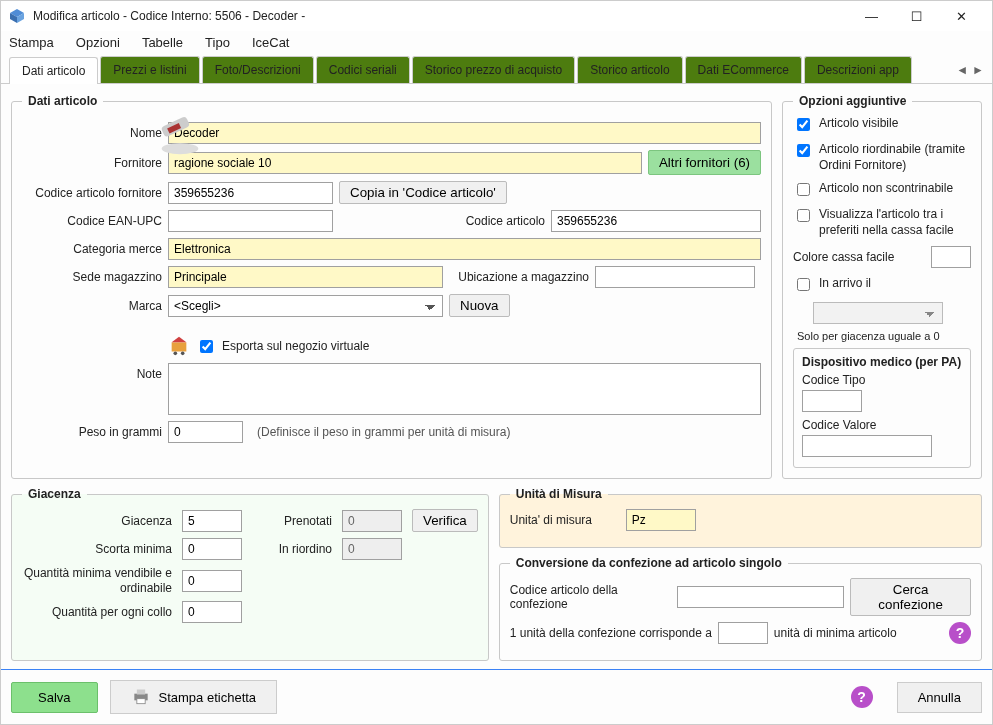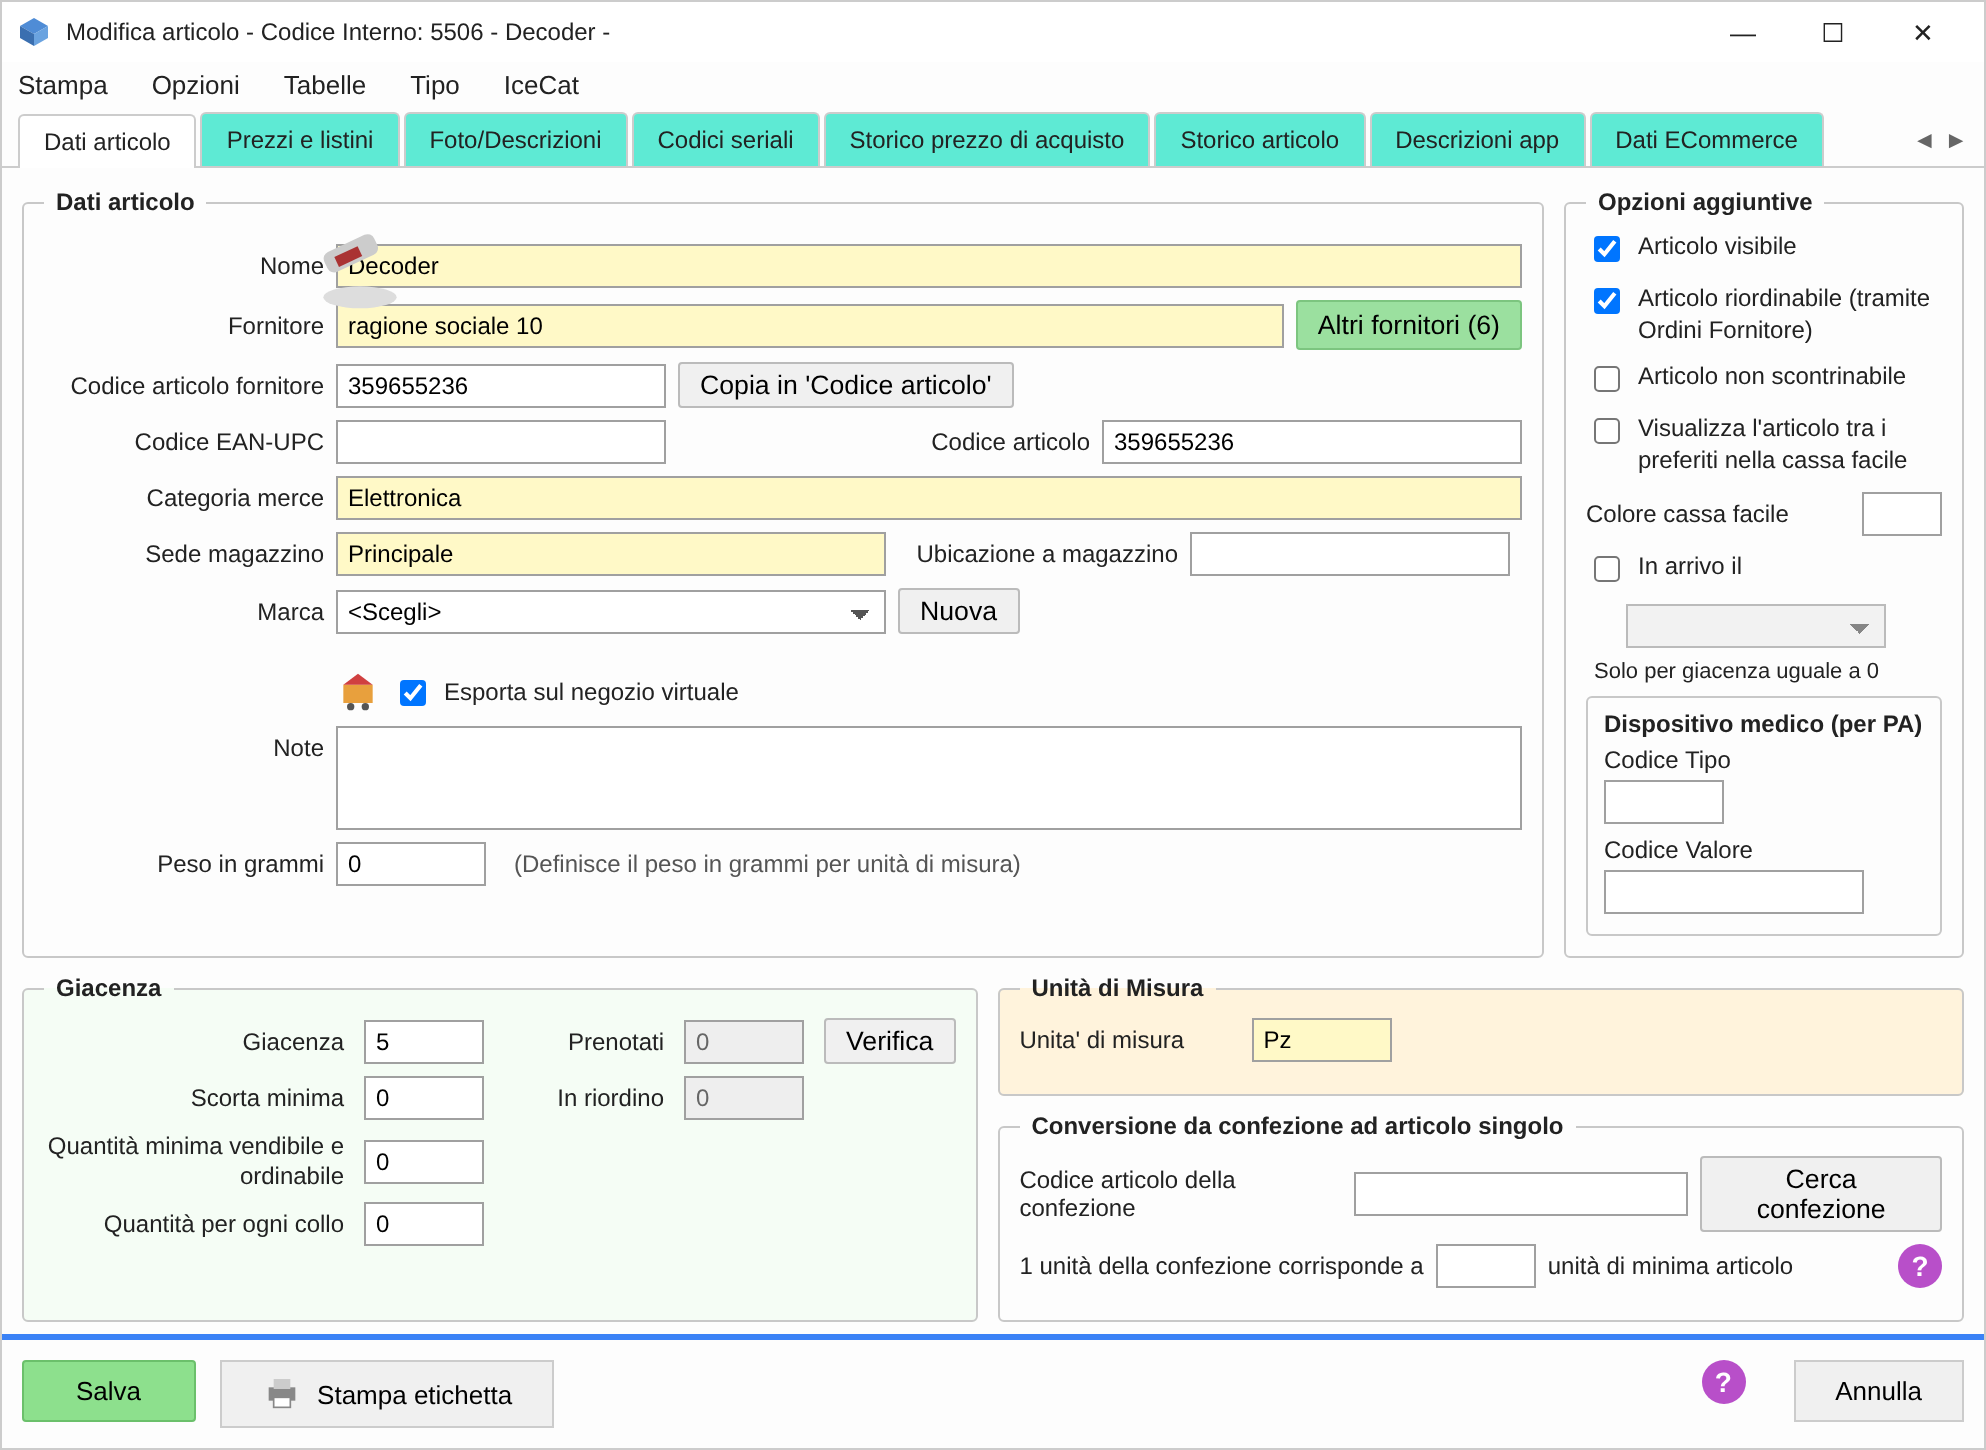--- a/index.html
+++ b/index.html
@@ -6,21 +6,21 @@
 body { margin: 0; background: #fff; font-size: 12px; color: #222; }
 .window { width: 993px; height: 725px; display: flex; flex-direction: column; border: 1px solid #ccc; background: #fdfdfd; }
 .titlebar { height: 30px; display: flex; align-items: center; padding: 0 8px; background: #fff; }
 .titlebar .icon { width: 16px; height: 16px; margin-right: 8px; }
 .titlebar .title { flex: 1; font-size: 12px; }
 .titlebar .winbtns { display: flex; gap: 0; }
 .titlebar .winbtn { width: 45px; height: 30px; display: flex; align-items: center; justify-content: center; font-size: 13px; }
 .menubar { display: flex; padding: 4px 8px 6px; gap: 22px; font-size: 13px; }
 .menubar span { cursor: default; }
 .tabs { display: flex; align-items: center; border-bottom: 1px solid #ccc; padding: 0 8px; gap: 0; }
-.tab { padding: 6px 12px; border: 1px solid #ccc; border-bottom: none; background: #5eead4; margin-right: 2px; font-size: 12px; border-radius: 3px 3px 0 0; }
+.tab { padding: 6px 12px; border: 1px solid #ccc; border-bottom: none; background: #4d7c0f; margin-right: 2px; font-size: 12px; border-radius: 3px 3px 0 0; }
 .tab.active { background: #fff; position: relative; top: 1px; }
 .tab-arrows { margin-left: auto; display: flex; gap: 4px; color: #666; }
 .content { flex: 1; padding: 10px; display: flex; flex-direction: column; gap: 8px; background: #fdfdfd; overflow: hidden; }
 .top-row { display: flex; gap: 10px; }
 fieldset { border: 1px solid #c8c8c8; border-radius: 3px; padding: 8px 10px 10px; margin: 0; }
 legend { padding: 0 6px; font-weight: bold; }
 .dati-articolo { flex: 1; }
 .opzioni { width: 200px; }
 .form-row { display: flex; align-items: center; margin-bottom: 6px; gap: 6px; }
 .form-row label.lab { width: 140px; text-align: right; }
@@ -35,21 +35,21 @@
 .devmed { border: 1px solid #c8c8c8; border-radius: 3px; padding: 6px 8px 10px; margin-top: 6px; }
 .devmed-title { font-weight: bold; margin-bottom: 4px; }
 .bottom-row { display: flex; gap: 10px; }
 .giacenza { flex: 0 0 445px; background: #f5fdf5; }
 .um-wrap { flex: 1; display: flex; flex-direction: column; gap: 8px; }
 .um { background: #fff3dc; }
 .conv { }
 .giac-grid { display: grid; grid-template-columns: 150px 60px 80px 60px auto; gap: 6px 10px; align-items: center; }
 .giac-grid label { text-align: right; }
 .readonly { background: #eee !important; color: #666; }
-.footer { display: flex; align-items: flex-start; padding: 10px; gap: 12px; border-top: 3px solid #3b82f6; }
+.footer { display: flex; align-items: center; padding: 10px; gap: 12px; border-top: 1px solid #3b82f6; }
 .save-btn { background: #8de08d; border: 1px solid #6bc06b; padding: 7px 26px; font-size: 13px; border-radius: 2px; }
 .footer-large { background: #f0f0f0; border: 1px solid #ccc; padding: 6px 20px; display: flex; align-items: center; gap: 8px; font-size: 13px; }
 .cancel-btn { margin-left: auto; background: #f0f0f0; border: 1px solid #ccc; padding: 7px 20px; font-size: 13px; }
 .help-icon { width: 22px; height: 22px; border-radius: 50%; background: #b84fc9; color: #fff; display: flex; align-items: center; justify-content: center; font-weight: bold; font-size: 14px; margin-left: auto; }
 select.combo { -webkit-appearance: none; appearance: none; padding-right: 20px; background-image: linear-gradient(45deg, transparent 50%, #555 50%), linear-gradient(135deg, #555 50%, transparent 50%); background-position: calc(100% - 12px) 9px, calc(100% - 7px) 9px; background-size: 5px 5px; background-repeat: no-repeat; }
 textarea { resize: none; }
 .barcode-icon { width: 44px; height: 44px; }
 .shop-icon { width: 22px; height: 22px; }
 .print-icon { width: 20px; height: 20px; }
 .hint { color: #555; margin-left: 8px; }
@@ -81,22 +81,22 @@
     <span>IceCat</span>
   </div>
 
   <div class="tabs">
     <div class="tab active">Dati articolo</div>
     <div class="tab">Prezzi e listini</div>
     <div class="tab">Foto/Descrizioni</div>
     <div class="tab">Codici seriali</div>
     <div class="tab">Storico prezzo di acquisto</div>
     <div class="tab">Storico articolo</div>
+    <div class="tab">Dati ECommerce</div>
     <div class="tab">Descrizioni app</div>
-    <div class="tab">Dati ECommerce</div>
     <div class="tab-arrows">
       <span>◄</span>
       <span>►</span>
     </div>
   </div>
 
   <div class="content">
 
     <div class="top-row">
       <fieldset class="dati-articolo">

